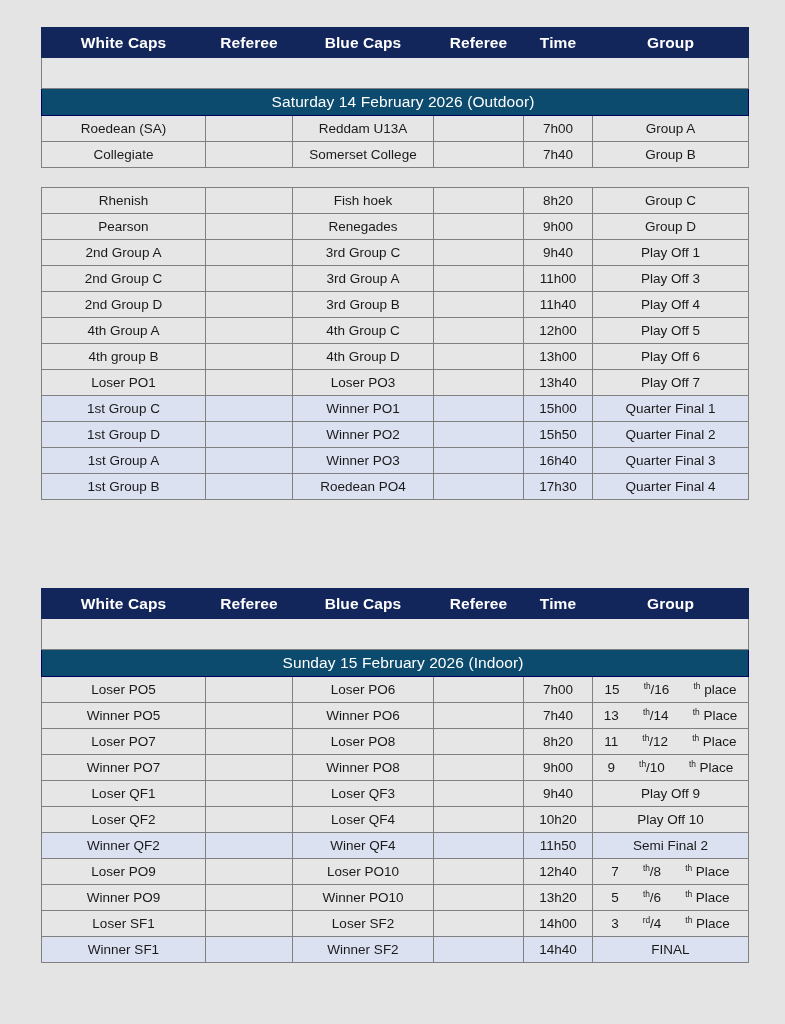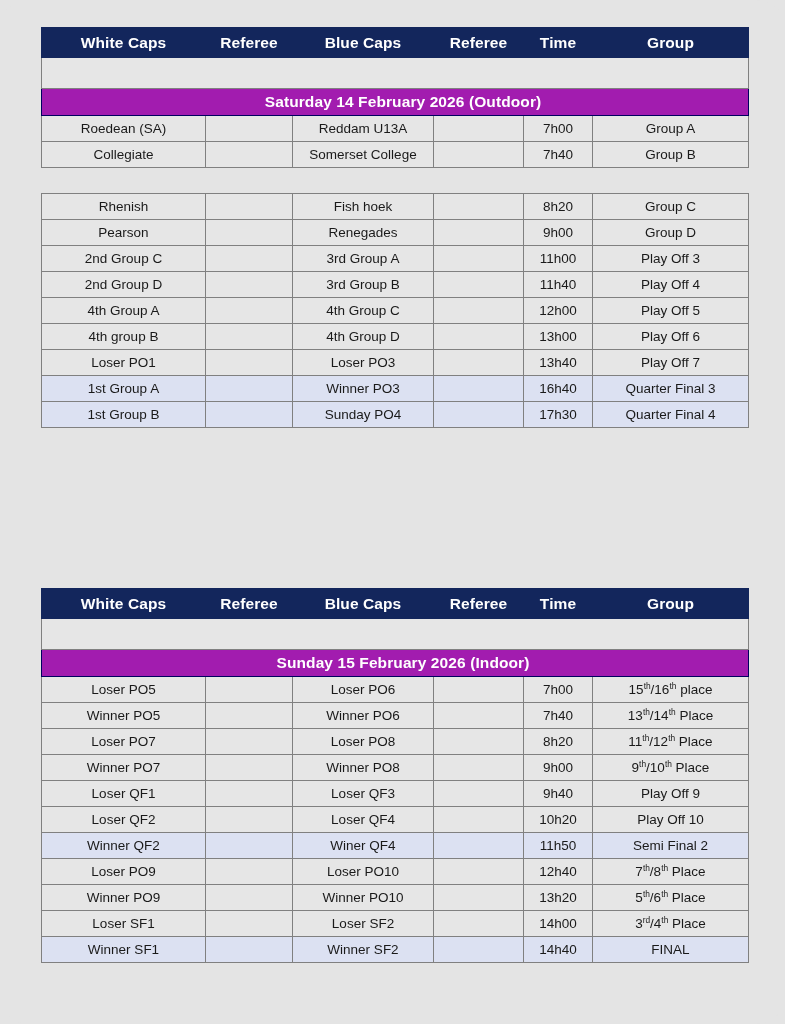--- a/index.html
+++ b/index.html
@@ -52,24 +52,24 @@
     vertical-align: middle;
     border: 1px solid #13265c;
     letter-spacing: .1px;
   }
   .spacer-row td {
     background: #e6e6e6;
     height: 30px;
     border: 1px solid #808080;
   }
   .banner-row td {
-    background: #a21caf;
+    background: #0c4a6e;
     color: #ffffff;
     font-size: 15.5px;
-    font-weight: bold;
+    font-weight: normal;
     text-align: center;
     vertical-align: middle;
     height: 26px;
     border: 1px solid #000060;
     letter-spacing: .1px;
     padding-left: 16px;
   }
   .data-row td {
     height: 25px;
     font-size: 13.5px;
@@ -78,20 +78,21 @@
     vertical-align: middle;
     background: #e6e6e6;
   }
   .data-row.hl td {
     background: #dce1f2;
   }
   sup {
     font-size: 0.62em;
     vertical-align: super;
     line-height: 0;
+    margin-left: 24px;
   }
 </style>
 </head>
 <body>
 
 <div class="page">
 
   <table class="sched-table" id="t1" style="top:27px;">
     <colgroup>
         <col class="c1">
@@ -132,21 +133,21 @@
           <td>Collegiate</td>
           <td></td>
           <td>Somerset College</td>
           <td></td>
           <td>7h40</td>
           <td>Group B</td>
         </tr>
       </tbody>
   </table>
 
-  <table class="sched-table" id="t2" style="top:193px;">
+  <table class="sched-table" id="t2" style="top:187px;">
     <colgroup>
         <col class="c1">
         <col class="c2">
         <col class="c3">
         <col class="c4">
         <col class="c5">
         <col class="c6">
       </colgroup>
     <tbody id="t1-body-b">
         <tr class="data-row">
@@ -159,20 +160,28 @@
         </tr>
         <tr class="data-row">
           <td>Pearson</td>
           <td></td>
           <td>Renegades</td>
           <td></td>
           <td>9h00</td>
           <td>Group D</td>
         </tr>
         <tr class="data-row">
+          <td>2nd Group A</td>
+          <td></td>
+          <td>3rd Group C</td>
+          <td></td>
+          <td>9h40</td>
+          <td>Play Off 1</td>
+        </tr>
+        <tr class="data-row">
           <td>2nd Group C</td>
           <td></td>
           <td>3rd Group A</td>
           <td></td>
           <td>11h00</td>
           <td>Play Off 3</td>
         </tr>
         <tr class="data-row">
           <td>2nd Group D</td>
           <td></td>
@@ -199,31 +208,47 @@
         </tr>
         <tr class="data-row">
           <td>Loser PO1</td>
           <td></td>
           <td>Loser PO3</td>
           <td></td>
           <td>13h40</td>
           <td>Play Off 7</td>
         </tr>
         <tr class="data-row hl">
+          <td>1st Group C</td>
+          <td></td>
+          <td>Winner PO1</td>
+          <td></td>
+          <td>15h00</td>
+          <td>Quarter Final 1</td>
+        </tr>
+        <tr class="data-row hl">
+          <td>1st Group D</td>
+          <td></td>
+          <td>Winner PO2</td>
+          <td></td>
+          <td>15h50</td>
+          <td>Quarter Final 2</td>
+        </tr>
+        <tr class="data-row hl">
           <td>1st Group A</td>
           <td></td>
           <td>Winner PO3</td>
           <td></td>
           <td>16h40</td>
           <td>Quarter Final 3</td>
         </tr>
         <tr class="data-row hl">
           <td>1st Group B</td>
           <td></td>
-          <td>Sunday PO4</td>
+          <td>Roedean PO4</td>
           <td></td>
           <td>17h30</td>
           <td>Quarter Final 4</td>
         </tr>
       </tbody>
   </table>
 
   <table class="sched-table" id="t3" style="top:588px;">
     <colgroup>
         <col class="c1">

